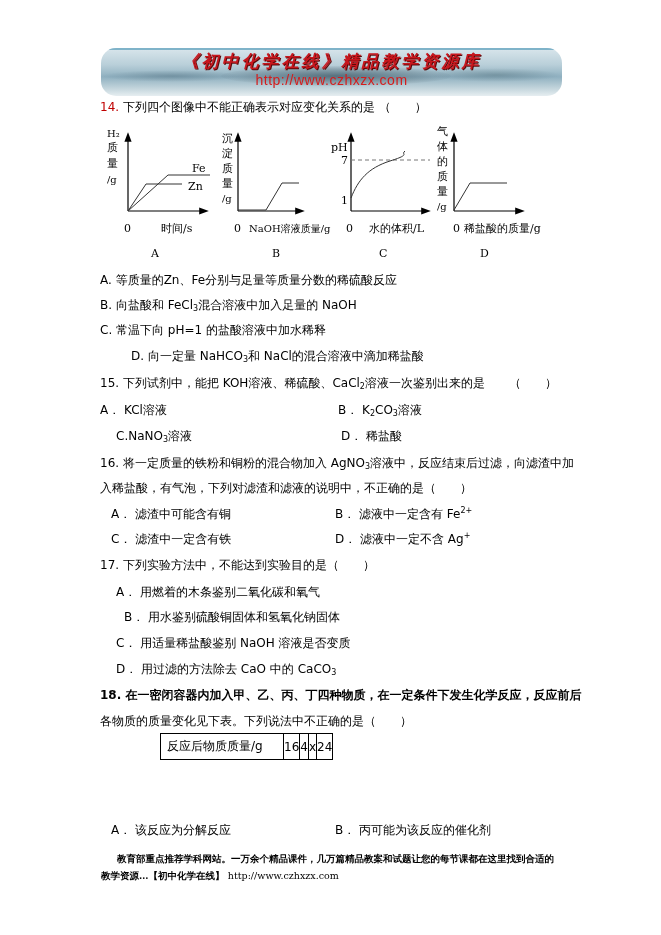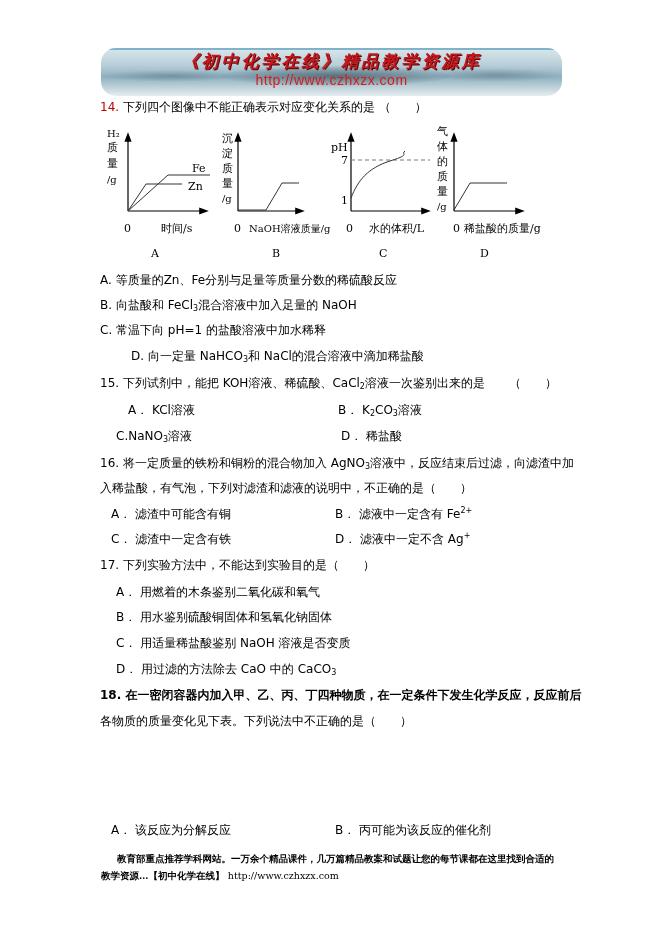--- a/index.html
+++ b/index.html
@@ -129,21 +129,21 @@
   <span>常温下向 pH=1 的盐酸溶液中加水稀释</span>
 </div>
 <div class="abs q" style="left:100px; top:348px;margin-left:31px;">
   <span>D.</span>
   <span>向一定量 NaHCO</span><sub>3</sub><span>和 NaCl的混合溶液中滴加稀盐酸</span>
 </div>
 
 <div class="abs q" style="left:100px; top:375px;">
   <span>15. 下列试剂中，能把 KOH溶液、稀硫酸、CaCl</span><sub>2</sub><span>溶液一次鉴别出来的是　　（　　）</span>
 </div>
-<div class="abs q" style="left:128px; top:402px;">A． KCl溶液</div>
+<div class="abs q" style="left:100px; top:402px;">A． KCl溶液</div>
 <div class="abs q" style="left:338px; top:402px;">
   <span>B． K</span><sub>2</sub><span>CO</span><sub>3</sub><span>溶液</span>
 </div>
 <div class="abs q" style="left:116px; top:428px;">
   <span>C.NaNO</span><sub>3</sub><span>溶液</span>
 </div>
 <div class="abs q" style="left:341px; top:428px;">D． 稀盐酸</div>
 
 <div class="abs q" style="left:100px; top:455px;">
   <span>16. 将一定质量的铁粉和铜粉的混合物加入 AgNO</span><sub>3</sub><span>溶液中，反应结束后过滤，向滤渣中加</span>
@@ -153,31 +153,38 @@
 <div class="abs q" style="left:335px; top:506px;">
   <span>B． 滤液中一定含有 Fe</span><sup>2+</sup>
 </div>
 <div class="abs q" style="left:111px; top:531px;">C． 滤渣中一定含有铁</div>
 <div class="abs q" style="left:335px; top:531px;">
   <span>D． 滤液中一定不含 Ag</span><sup>+</sup>
 </div>
 
 <div class="abs q" style="left:100px; top:557px;">17. 下列实验方法中，不能达到实验目的是（　　）</div>
 <div class="abs q" style="left:116px; top:584px;">A． 用燃着的木条鉴别二氧化碳和氧气</div>
-<div class="abs q" style="left:116px; top:609px;">B． 用水鉴别硫酸铜固体和氢氧化钠固体</div>
+<div class="abs q" style="left:124px; top:609px;">B． 用水鉴别硫酸铜固体和氢氧化钠固体</div>
 <div class="abs q" style="left:116px; top:635px;">C． 用适量稀盐酸鉴别 NaOH 溶液是否变质</div>
 <div class="abs q" style="left:116px; top:661px;">
   <span>D． 用过滤的方法除去 CaO 中的 CaCO</span><sub>3</sub>
 </div>
 
 <div class="abs q" style="left:100px; top:687px;font-weight:bold;">18. 在一密闭容器内加入甲、乙、丙、丁四种物质，在一定条件下发生化学反应，反应前后</div>
 <div class="abs q" style="left:100px; top:713px;">各物质的质量变化见下表。下列说法中不正确的是（　　）</div>
 
 <table class="mass">
   <tbody>
+  <tr>
+    <td class="first">反应后物质质量/g</td>
+    <td>16</td>
+    <td>4</td>
+    <td>x</td>
+    <td>24</td>
+  </tr>
 </tbody>
   </table>
 
 <div class="abs q" style="left:111px; top:822px;">A． 该反应为分解反应</div>
 <div class="abs q" style="left:335px; top:822px;">B． 丙可能为该反应的催化剂</div>
 
 <div class="abs footer" style="left:101px; top:853px;padding-left:16px;">教育部重点推荐学科网站。一万余个精品课件，几万篇精品教案和试题让您的每节课都在这里找到合适的</div>
 <div class="abs footer" style="left:101px; top:870px;">
   <span>教学资源…【初中化学在线】</span>
   <span class="url">http://www.czhxzx.com</span>

